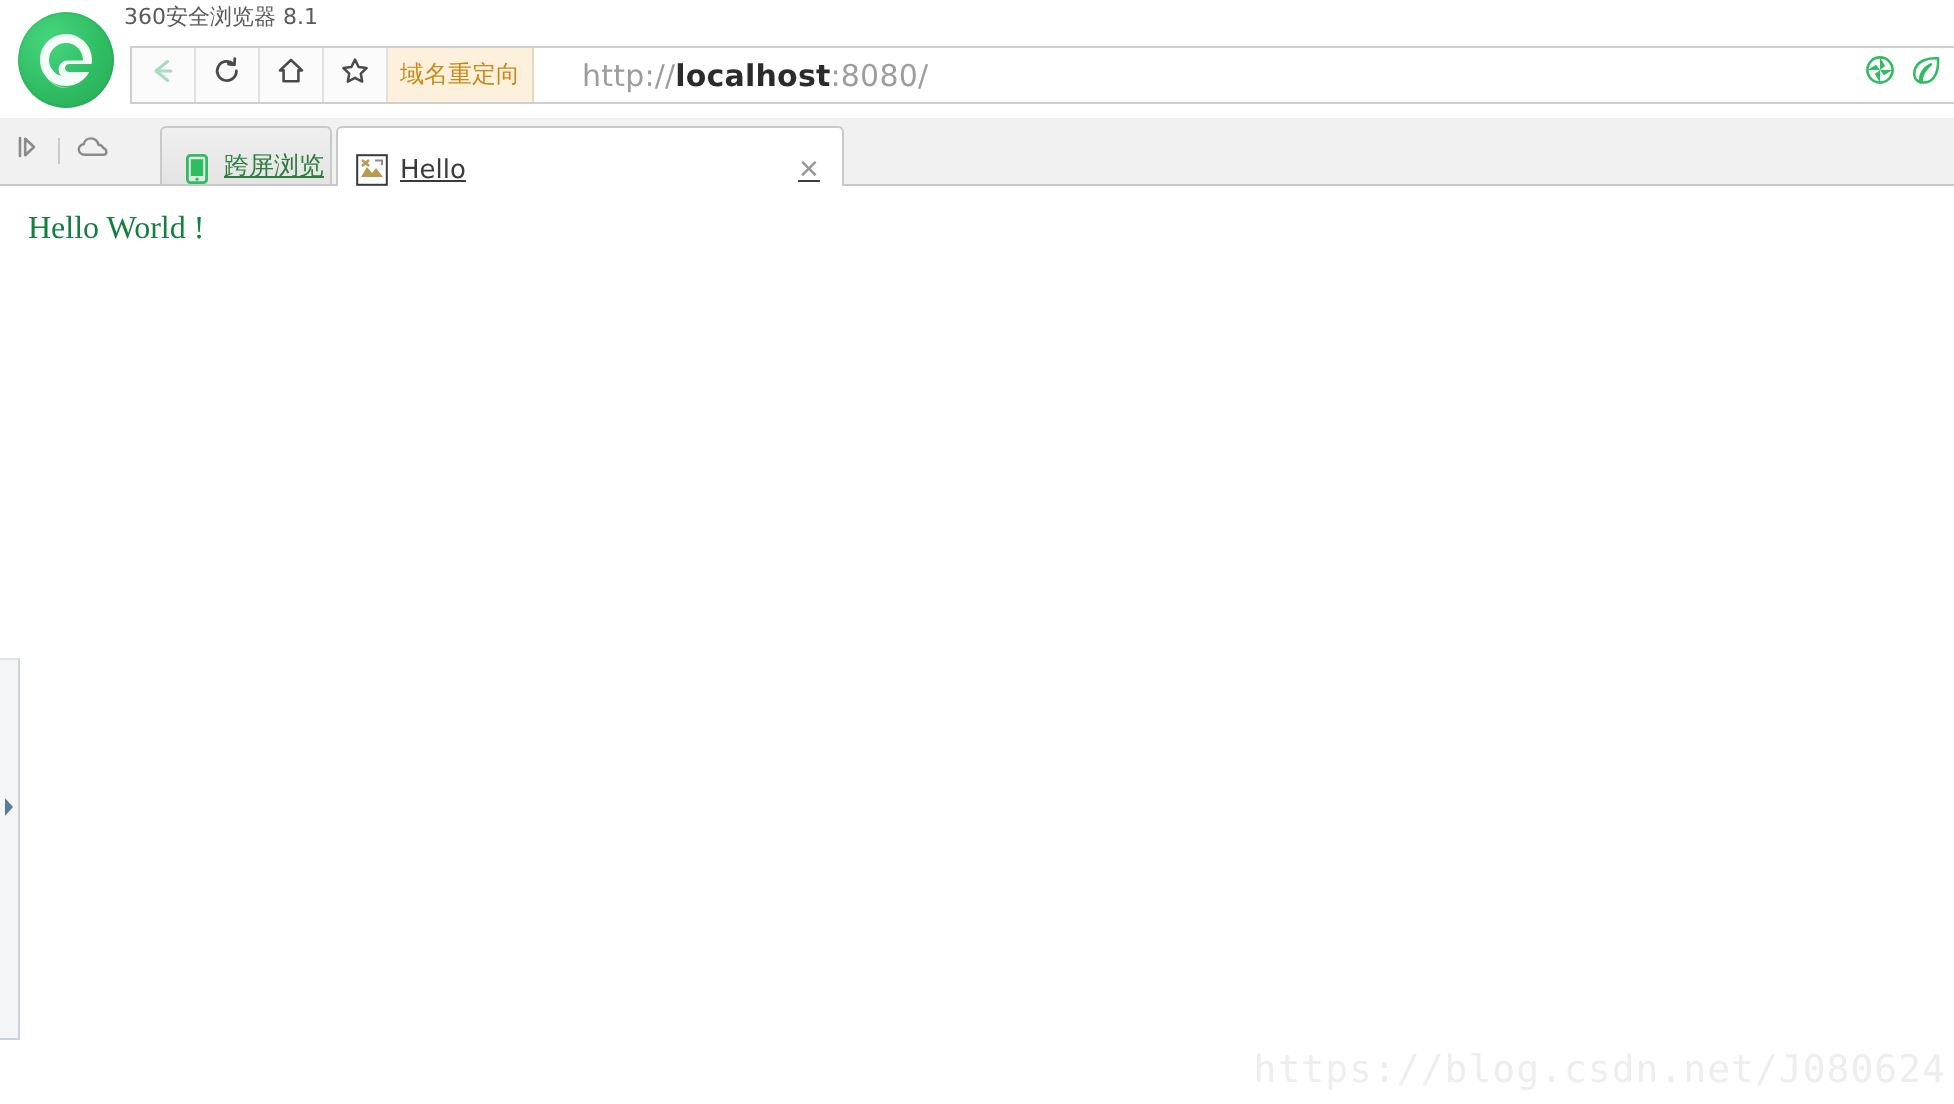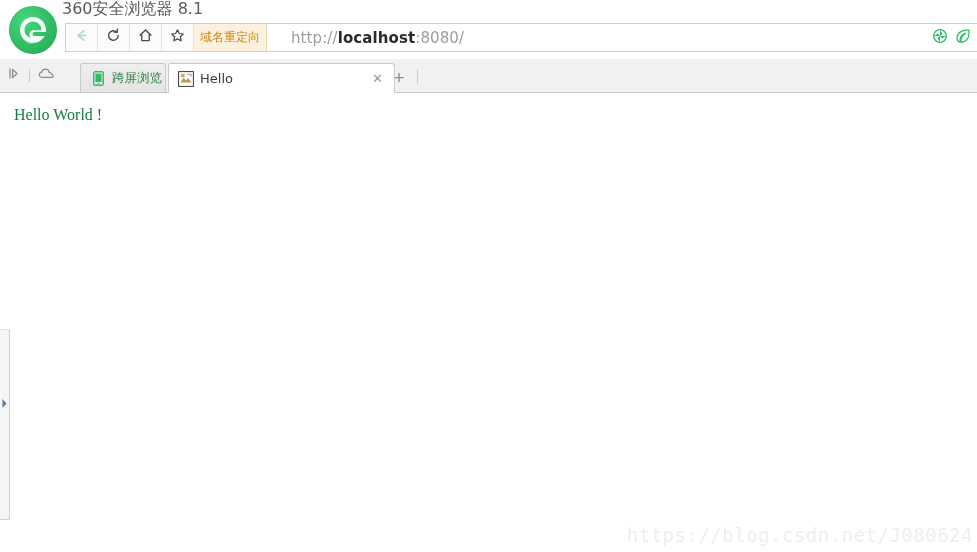--- a/index.html
+++ b/index.html
@@ -37,21 +37,21 @@
     width: 48px; height: 48px;
     border-radius: 50%;
     background: radial-gradient(circle at 34% 30%, #46d67f 0%, #2fbd62 55%, #23a854 100%);
     box-shadow: inset 0 0 0 1px rgba(0,0,0,0.04);
   }
   .logo svg { display:block; }
 
   .app-title {
     position: absolute;
     left: 62px; top: 1px;
-    font-size: 16px;
+    font-size: 11px;
     color: #5a5a5a;
     line-height: 16px;
     white-space: nowrap;
     font-family: "DejaVu Sans", "Liberation Sans", sans-serif;
   }
 
   
   .omni-row {
     position: absolute;
     left: 65px; top: 23px;
@@ -142,28 +142,29 @@
     background: #c9c9c9;
     margin: 0 3px;
   }
 
   .tab {
     position: absolute;
     top: 4px;
     height: 29px;
     box-sizing: border-box;
     display: flex;
-    align-items: center;
+    align-items: flex-end;
     border: 1px solid #c9c9c9;
     border-bottom: none;
     border-top-left-radius: 3px;
     border-top-right-radius: 3px;
     font-size: 12.5px;
     background: #e8e8e8;
     font-family: "DejaVu Sans", "Liberation Sans", sans-serif;
+    text-decoration: underline;
   }
   .tab.inactive {
     background: linear-gradient(#efefef, #e4e4e4);
     color: #2e7d3f;
   }
   .tab.active {
     background: #ffffff;
     color: #3a3a3a;
     height: 30px;
     top: 4px;
@@ -356,21 +357,21 @@
       <span class="tab-icon">
         <svg width="11" height="15" viewBox="0 0 11 15" aria-hidden="true">
           <rect x="0.7" y="0.7" width="9.6" height="13.6" rx="1.6" fill="none" stroke="#2fbd62" stroke-width="1.4"></rect>
           <rect x="2.4" y="2.6" width="6.2" height="8.4" fill="#2fbd62"></rect>
           <circle cx="5.5" cy="12.6" r="0.8" fill="#2fbd62"></circle>
         </svg>
       </span>
       <span class="tab-label">跨屏浏览</span>
     </div>
 
-    <div class="tab active" style="left:168px; width:227px;">
+    <div class="tab active" style="left:168px; width:254px;">
       <span class="tab-icon">
         <svg width="16" height="16" viewBox="0 0 16 16" aria-hidden="true">
           <rect x="0.6" y="0.6" width="14.8" height="14.8" fill="#ffffff" stroke="#3a3a3a" stroke-width="1"></rect>
           <path d="M2.5 11.5 L5.5 6.5 L8 9.5 L10 7 L13.5 11.5 Z" fill="#b99a4e"></path>
           <path d="M3 3 L6.5 6 M6.5 3 L3 6" stroke="#b99a4e" stroke-width="1.2" fill="none"></path>
           <path d="M9.5 3.2 L13 3.2 L13 5.6" stroke="#8d8d8d" stroke-width="1" fill="none"></path>
         </svg>
       </span>
       <span class="tab-label">Hello</span>
       <span class="tab-close">✕</span>

